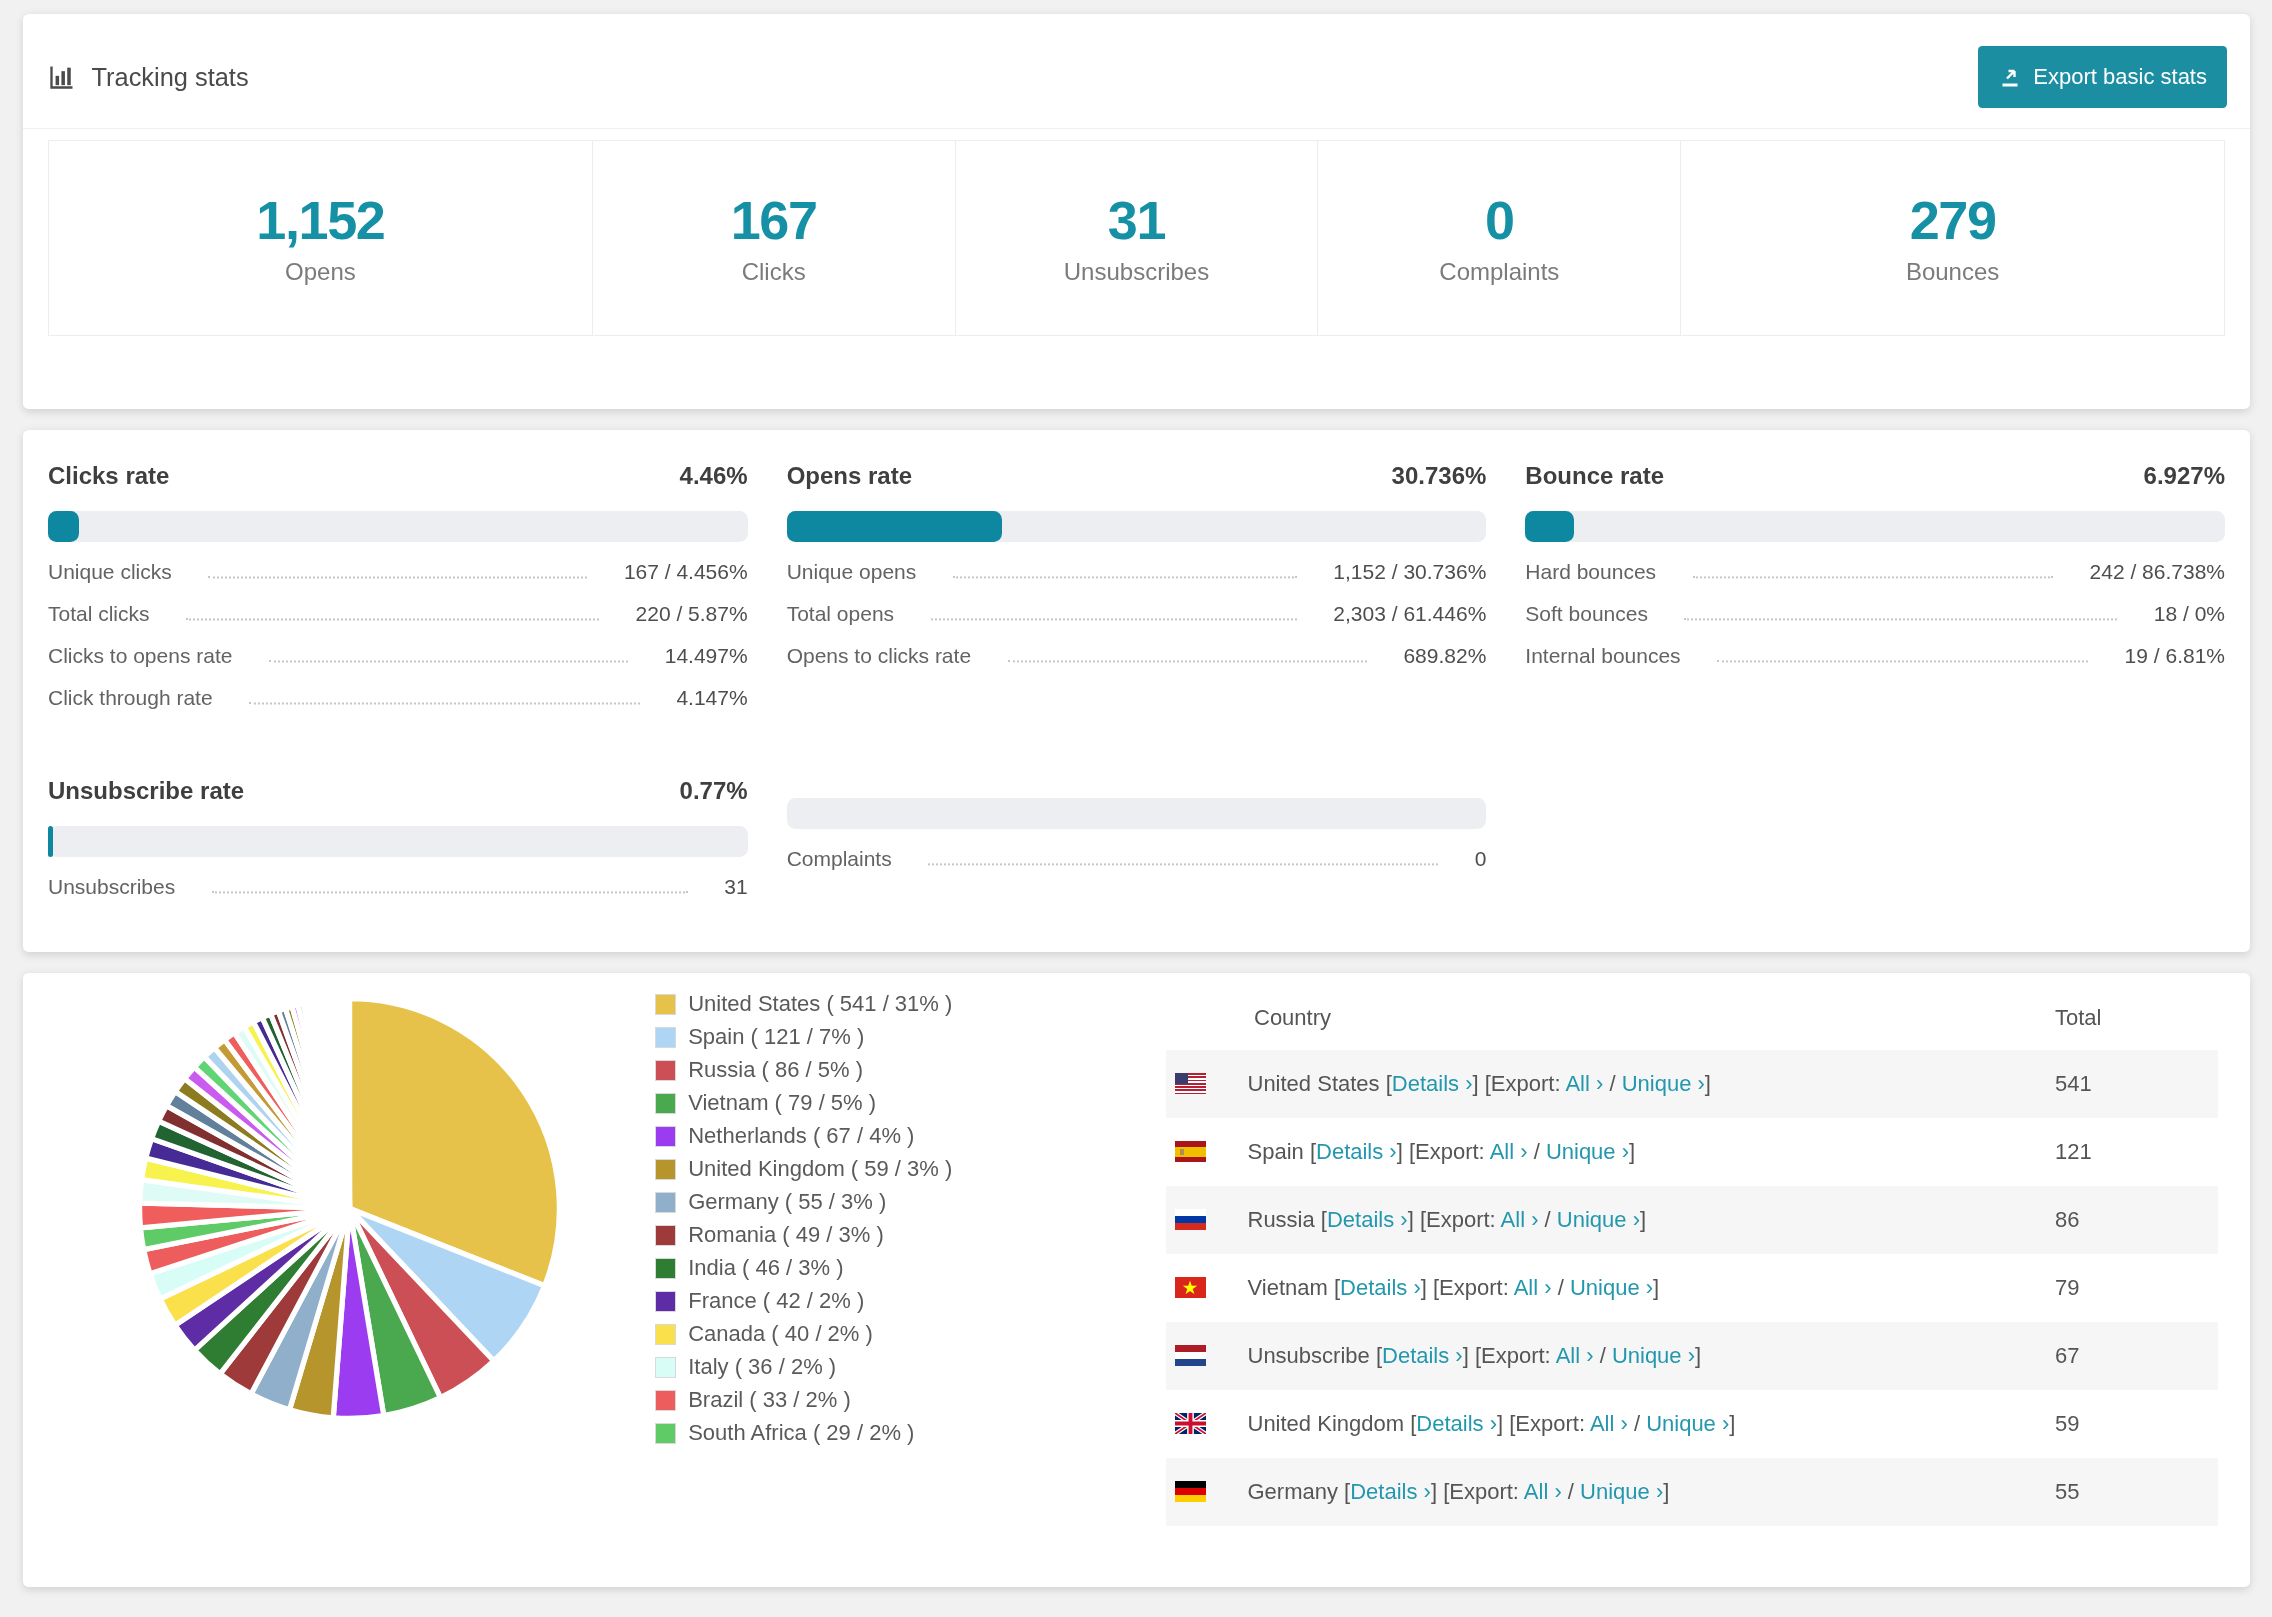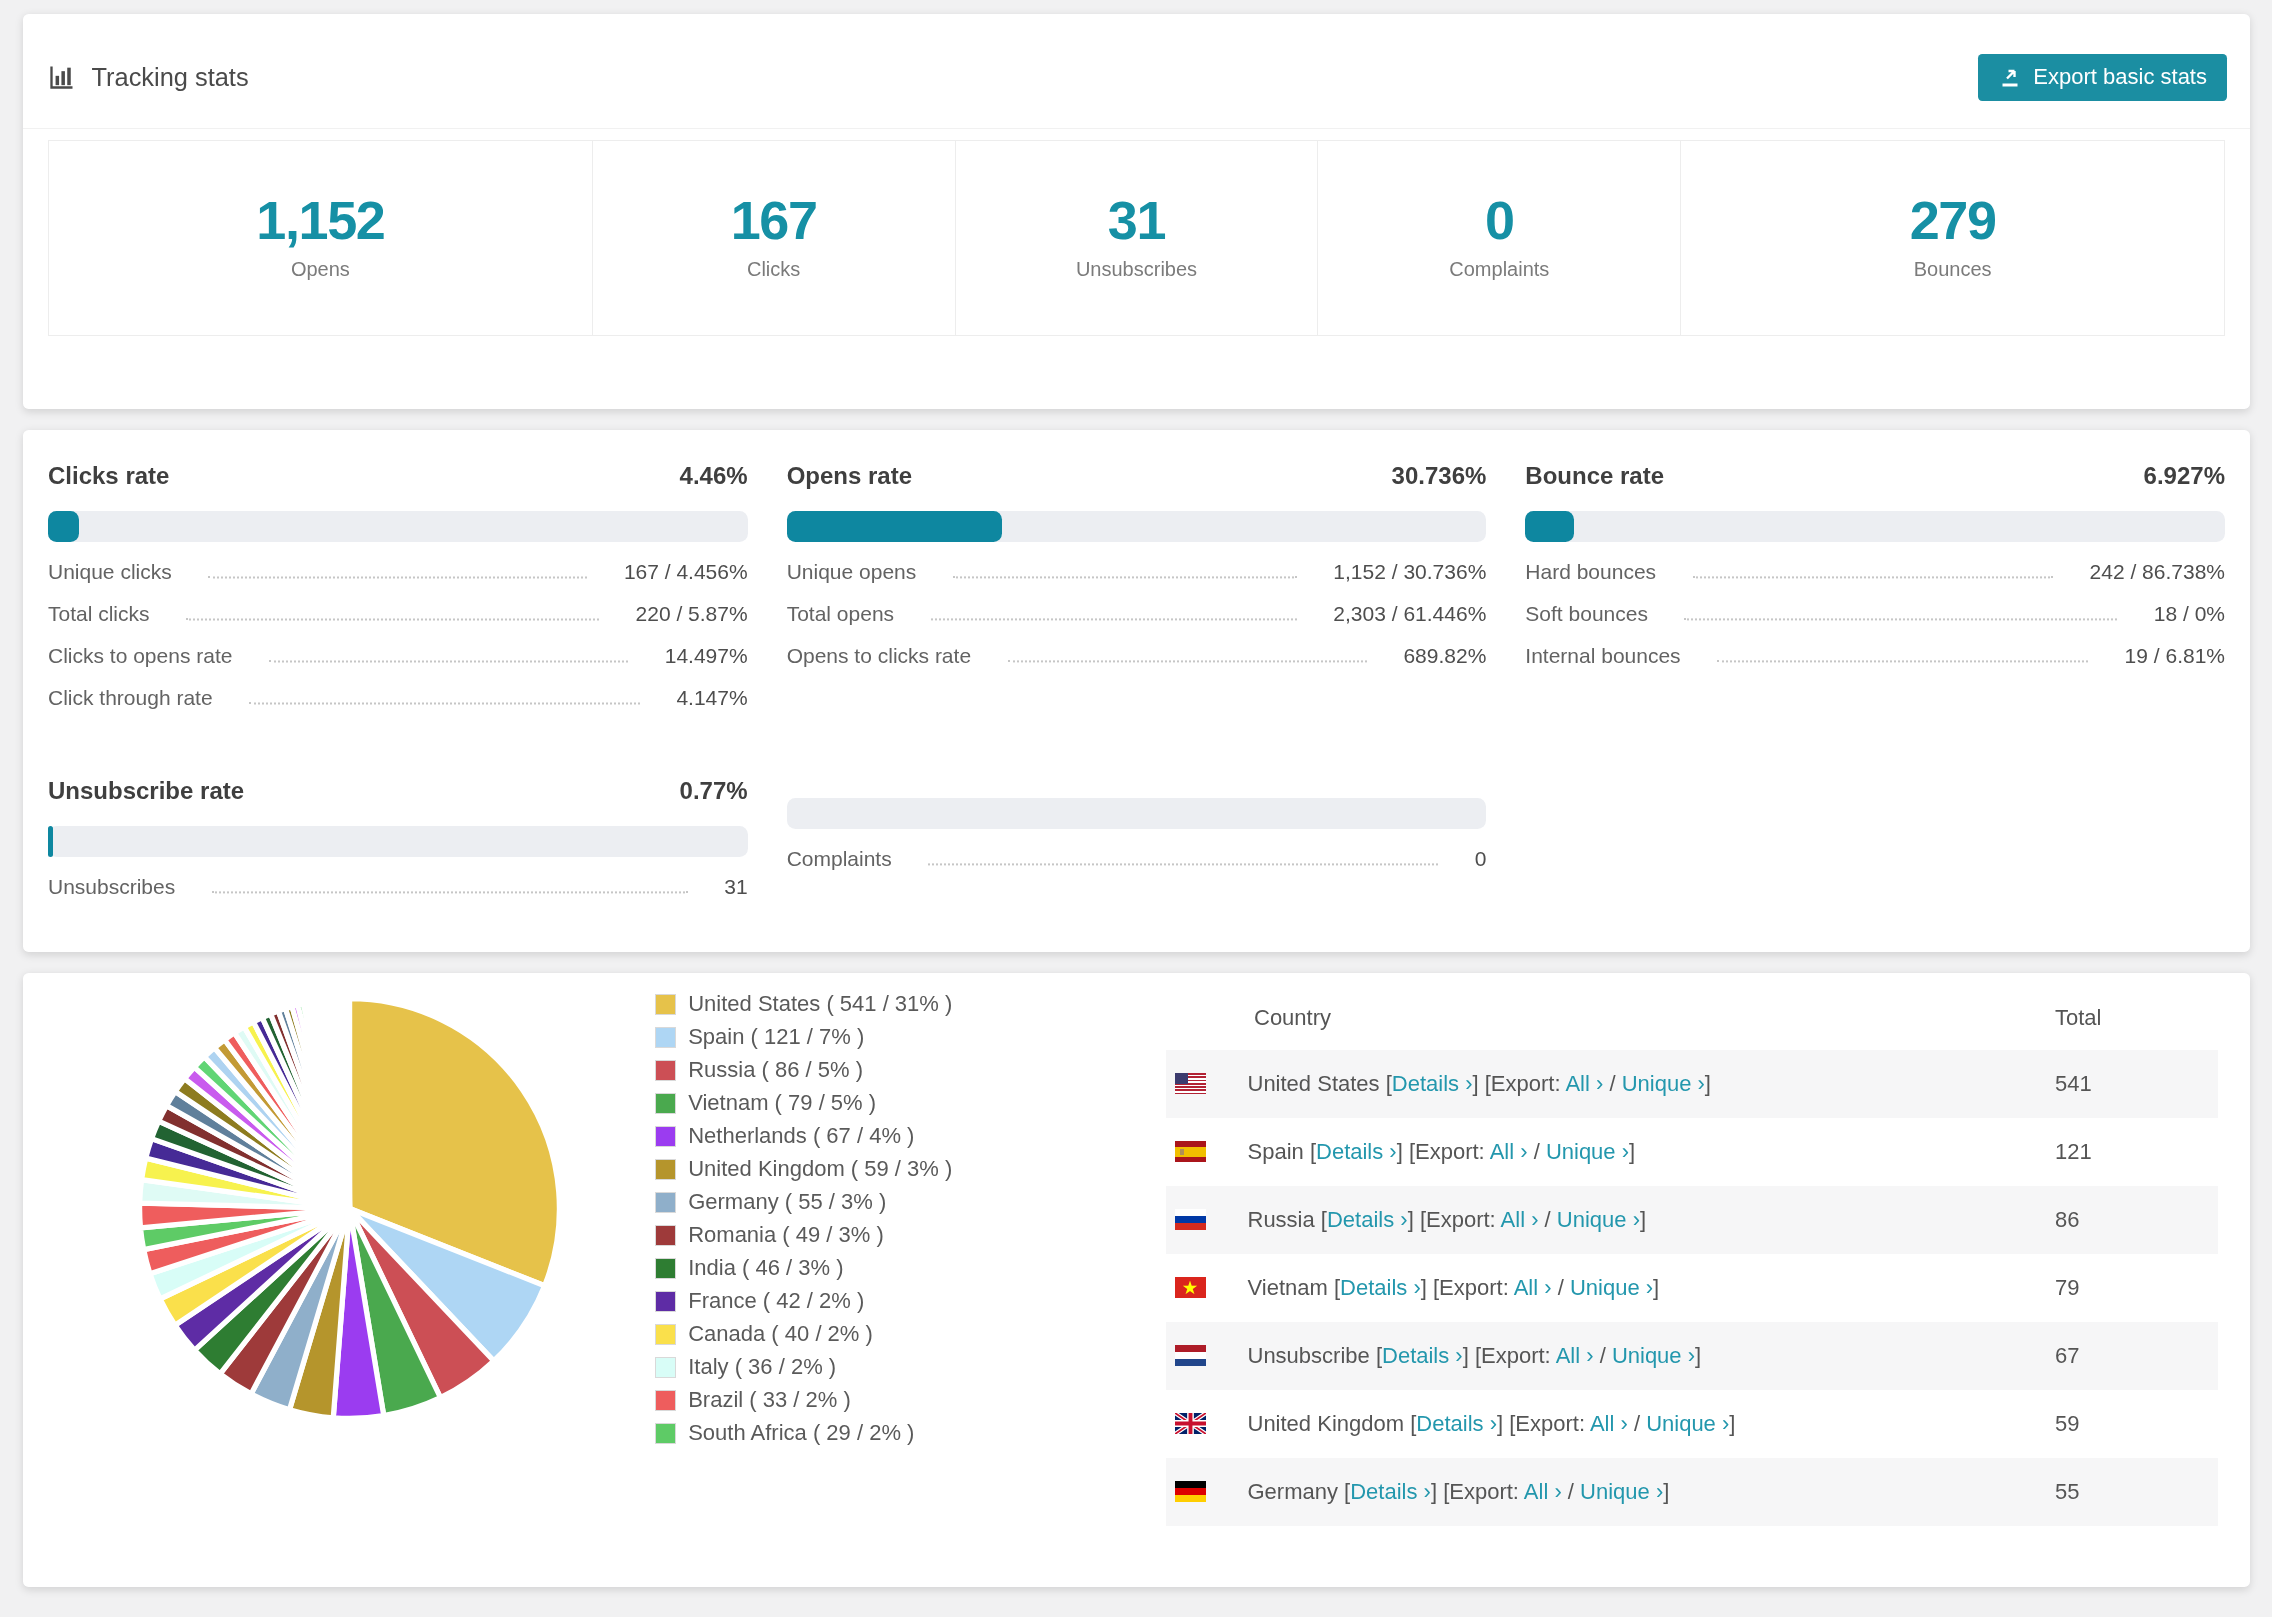--- a/index.html
+++ b/index.html
@@ -23,31 +23,31 @@
     display: flex; justify-content: space-between; align-items: center;
     height: 115px; padding: 12px 23px 0 25px; border-bottom: 1.4px solid #f1f1f1;
   }
   #card-geo .card-head { height: 95px; }
   .head-title { display: flex; align-items: center; gap: 15.5px; font-size: 25.4px; color: #4a4a4a; }
   .head-title svg { flex: none; }
 
   .btn-export {
     display: flex; align-items: center; gap: 11.3px;
     background: #1b8ea2; color: #fff; border: none; cursor: pointer;
-    font-family: inherit; font-size: 22px; height: 47px; padding: 0 20px;
+    font-family: inherit; font-size: 22px; height: 62px; padding: 0 20px;
     border-radius: 4.2px;
   }
 
   
   .stats-row { display: flex; margin: 10.6px 25px 0; border: 1.4px solid #ededed; height: 196px; }
   .stat-cell { flex: 1; border-left: 1.4px solid #ededed; text-align: center; padding-top: 48px; }
   .stat-cell:first-child { border-left: none; flex: 1.5; }
   .stat-cell:last-child { flex: 1.5; }
   .stat-value { font-size: 54px; font-weight: bold; color: #1690a5; letter-spacing: -1.4px; }
-  .stat-label { font-size: 20px; color: #7b7b7b; margin-top: 7px; }
+  .stat-label { font-size: 24px; color: #7b7b7b; margin-top: 7px; }
 
   
   .rates-grid { display: grid; grid-template-columns: repeat(3,1fr); column-gap: 39px; row-gap: 67px; padding: 32px 25px 14px; }
   .rate-head { display: flex; justify-content: space-between; font-size: 24px; font-weight: bold; color: #3f3f3f; }
   .bar { height: 31px; border-radius: 8.5px; background: #eceef2; margin-top: 21px; position: relative; }
   .bar .fill { position: absolute; left: 0; top: 0; bottom: 0; border-radius: 8.5px; background: #0e87a0; }
   .srows { margin-top: 11.3px; }
   .srow { display: flex; align-items: flex-end; margin-top: 19px; font-size: 21px; color: #636363; height: 23px; gap: 28px; }
   .leader { flex: 1; border-bottom: 2.1px dotted #c6c6c6; margin: 0 8.5px; transform: translateY(-5.6px); }
   .sval { color: #4e4e4e; white-space: nowrap; }

